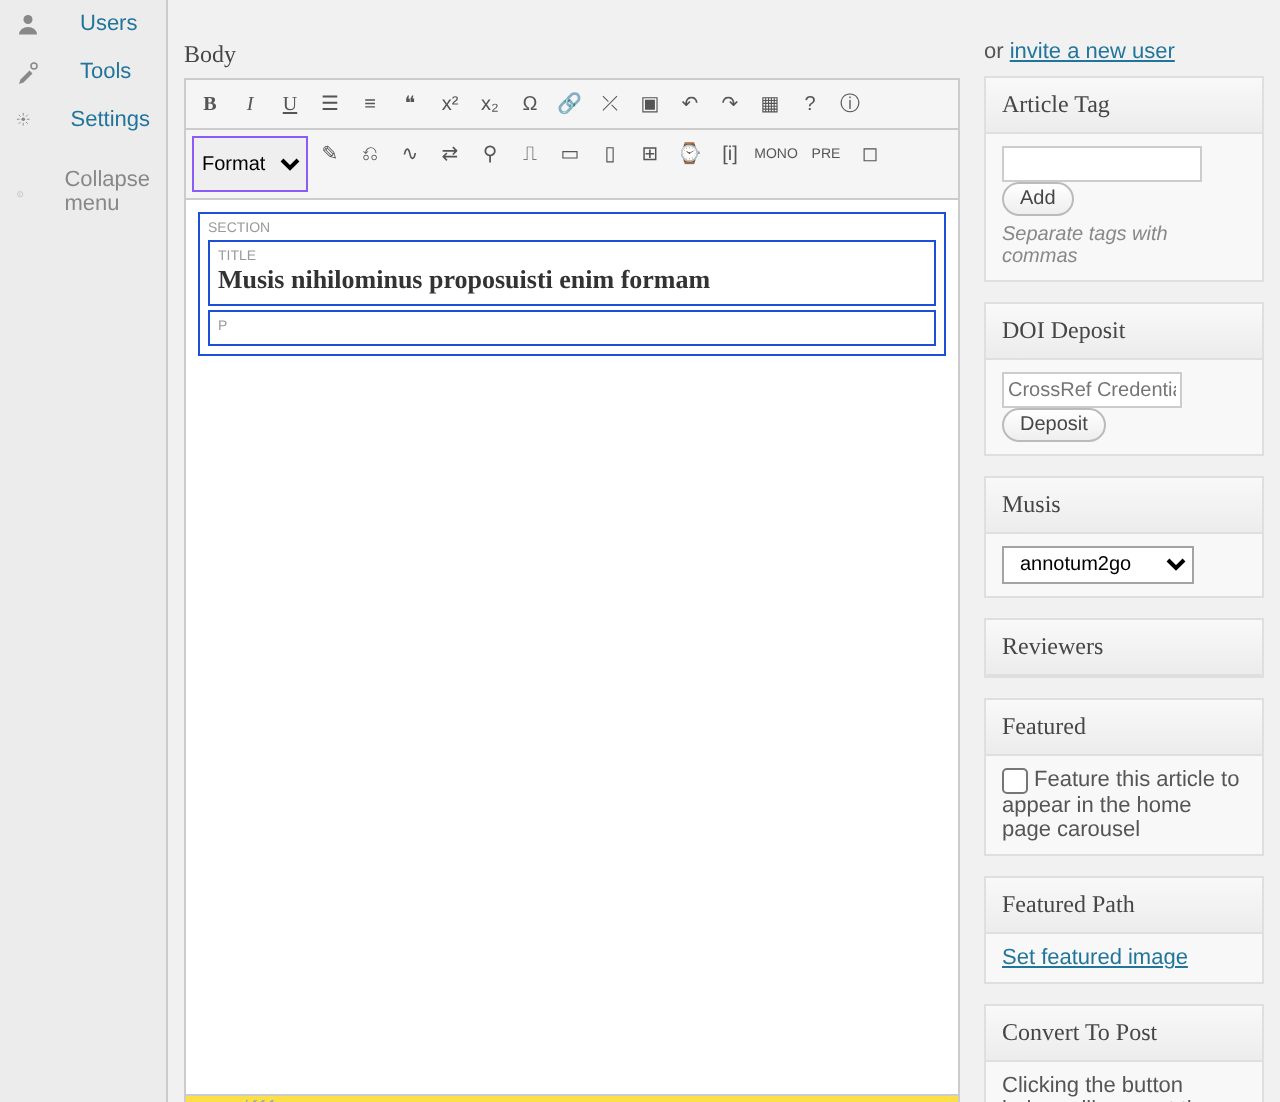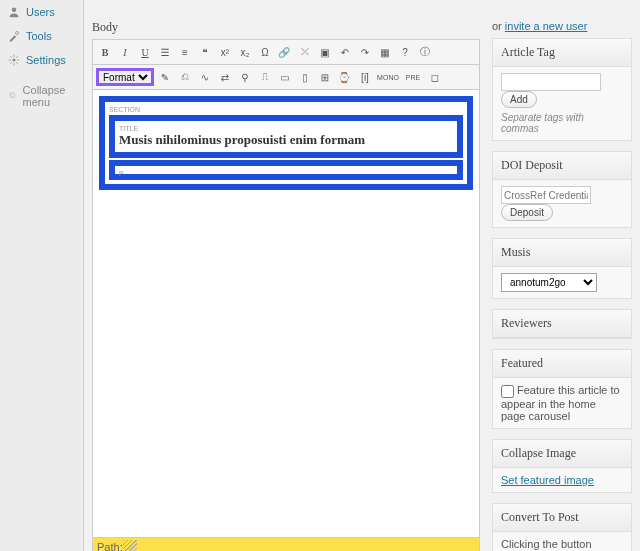--- a/index.html
+++ b/index.html
@@ -1,34 +1,34 @@
 <!DOCTYPE html>
 <html><head>
 <meta charset="utf-8">
 <style>
 *{margin:0;padding:0;box-sizing:border-box;font-family:Arial,Helvetica,sans-serif;font-size:11px}
 body{background:#f1f1f1;width:640px;height:551px;overflow:hidden}
 .wrap{display:flex;height:100%}
 .sidebar{width:84px;background:#ececec;border-right:1px solid #ccc}
-.menu-item{padding:6px 8px;display:flex;align-items:center;gap:6px;cursor:pointer;color:#21759b}
+.menu-item{padding:6px 8px;display:flex;align-items:center;gap:20px;cursor:pointer;color:#21759b}
 .menu-item.collapse{color:#888;font-size:10px;margin-top:6px}
 .menu-icon{width:12px;height:12px;display:inline-block}
 .main{flex:1;padding:16px 8px;display:flex;gap:12px}
 .editor-col{flex:1}
 .side-col{width:140px;padding-top:4px}
 .section-title{font-family:Georgia,serif;font-size:12px;color:#464646;padding:4px 0}
 .toolbar{background:#f5f5f5;border:1px solid #ccc;padding:3px;display:flex;gap:2px;flex-wrap:wrap}
 .toolbar-row2{border-top:none}
 .tbtn{width:18px;height:18px;display:inline-flex;align-items:center;justify-content:center;background:#f5f5f5;border:1px solid transparent;cursor:pointer;font-size:10px;color:#555}
 .tbtn.b{font-weight:bold;font-family:Georgia}
 .tbtn.i{font-style:italic;font-family:Georgia}
 .tbtn.u{text-decoration:underline;font-family:Georgia}
-.format-sel{height:18px;font-size:10px;width:58px;border:3px solid #8b5cf6}
+.format-sel{height:28px;font-size:10px;width:58px;border:1px solid #8b5cf6}
 .editor-frame{border:1px solid #ccc;border-top:none;background:#fff;height:448px;padding:6px}
-.ed-box{border:6px solid #1d4ed8;padding:4px;margin-bottom:4px}
+.ed-box{border:1px solid #1d4ed8;padding:4px;margin-bottom:4px}
 .ed-label{font-size:7px;color:#999;text-transform:uppercase}
 .ed-title{font-weight:bold;font-family:Georgia,serif;font-size:13px;color:#333}
 .path-bar{background:#fde047;border:1px solid #ccc;border-top:none;padding:2px 4px;font-size:10px;color:#666;display:flex;justify-content:flex-start;align-items:center}
 .resize{width:14px;height:14px;background:repeating-linear-gradient(135deg,#aaa,#aaa 1px,transparent 1px,transparent 3px)}
 .panel{border:1px solid #dfdfdf;background:#f8f8f8;margin-bottom:10px}
 .panel-h{font-family:Georgia,serif;font-size:12px;color:#464646;padding:6px 8px;background:linear-gradient(#f9f9f9,#ececec);border-bottom:1px solid #dfdfdf}
 .panel-b{padding:6px 8px;font-size:10px;color:#555}
 .txt-in{border:1px solid #ccc;padding:2px;height:18px;font-size:10px}
 .btn{background:linear-gradient(#fff,#eee);border:1px solid #bbb;border-radius:10px;padding:2px 8px;font-size:10px;cursor:pointer;color:#464646}
 .link{color:#21759b;cursor:pointer}
@@ -164,21 +164,21 @@
       </div>
 
       <div class="panel">
         <div class="panel-h">Featured</div>
         <div class="panel-b">
           <input type="checkbox" class="cb" style=""><span>Feature this article to appear in the home page carousel</span>
         </div>
       </div>
 
       <div class="panel">
-        <div class="panel-h">Collapse Image</div>
+        <div class="panel-h">Featured Path</div>
         <div class="panel-b">
           <span class="link" style="text-decoration:underline">Set featured image</span>
         </div>
       </div>
 
       <div class="panel">
         <div class="panel-h">Convert To Post</div>
         <div class="panel-b">
           <span>Clicking the button below will convert the current </span>
           

